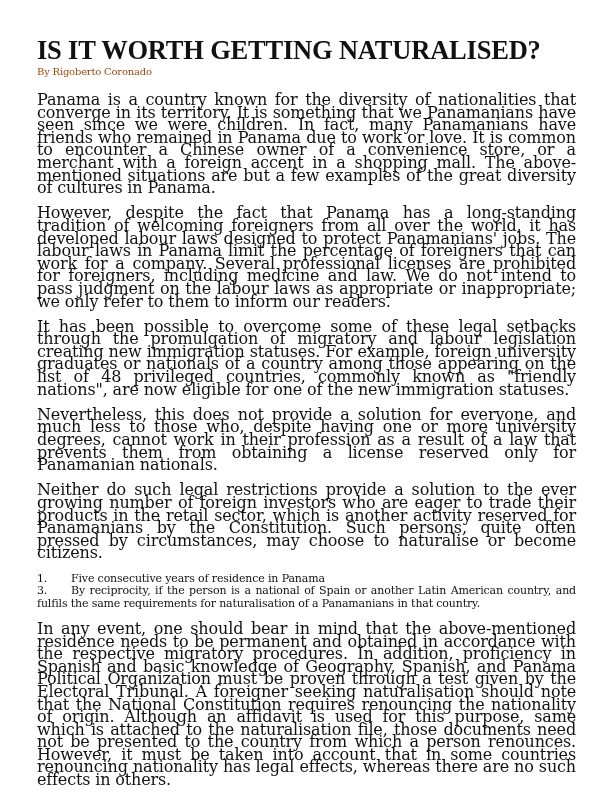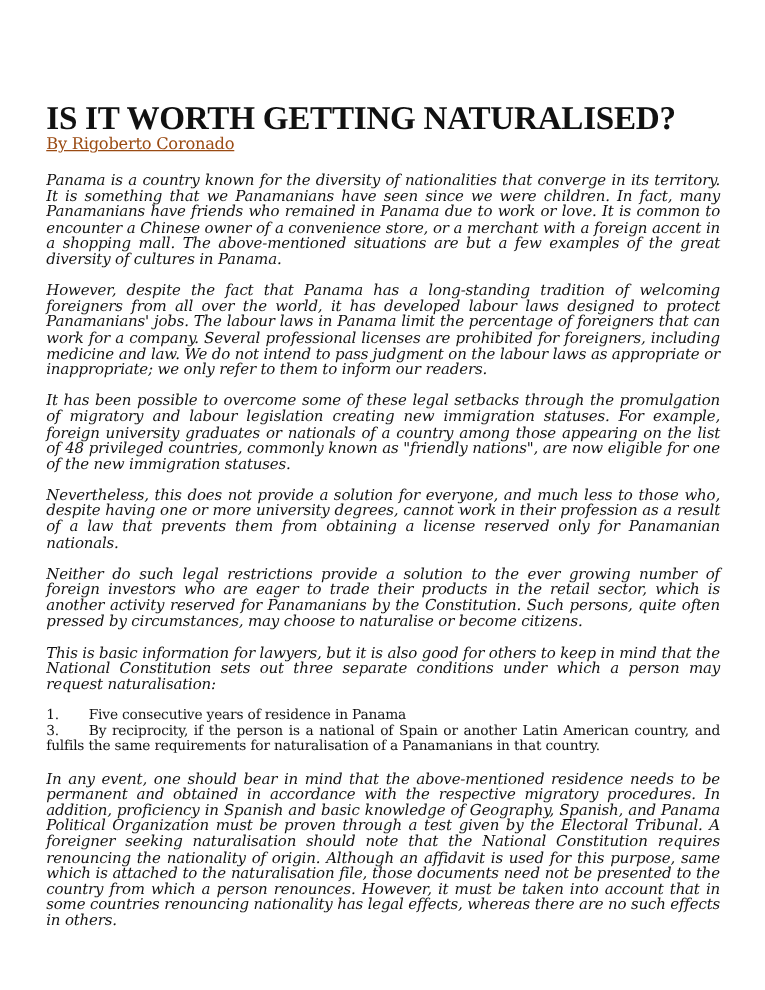--- a/index.html
+++ b/index.html
@@ -1,38 +1,37 @@
 <!DOCTYPE html>
 <html><head>
 <meta charset="utf-8">
 <style>
   html, body { margin: 0; padding: 0; background: #ffffff; }
   body { width: 612px; height: 792px; position: relative; overflow: hidden; }
-  .page { position: absolute; left: 37px; top: 36px; width: 539px; color: #111111; font-family: "DejaVu Serif", "Liberation Serif", serif; margin-top: 44px; }
+  .page { position: absolute; left: 37px; top: 36px; width: 539px; color: #111111; font-family: "DejaVu Serif", "Liberation Serif", serif; }
   .title { font-family: "Liberation Serif", "DejaVu Serif", serif; font-weight: bold; font-size: 26.5px; line-height: 28px; margin: 0; letter-spacing: -0.2px; color: #111111; }
-  .byline { font-family: "DejaVu Serif", "Liberation Serif", serif; font-size: 13px; line-height: 16px; color: #9a4a12; margin: 0 0 14px 0; letter-spacing: -0.2px; text-decoration: underline; }
-  .para { font-size: 12px; line-height: 12.6px; text-align: justify; margin: 0 0 12.6px 0; letter-spacing: -0.15px; font-style: italic; }
+  .byline { font-family: "DejaVu Serif", "Liberation Serif", serif; font-size: 10px; line-height: 16px; color: #9a4a12; margin: 0 0 14px 0; letter-spacing: -0.2px; }
+  .para { font-size: 16px; line-height: 12.6px; text-align: justify; margin: 0 0 12.6px 0; letter-spacing: -0.15px; }
   .para.tight { margin-bottom: 0; }
   .list { margin: 0 0 12.6px 0; padding: 0; list-style: none; }
   .list-item { font-size: 11px; line-height: 12.6px; text-align: justify; letter-spacing: -0.15px; }
   .num { display: inline-block; width: 34px; }
 </style>
 </head>
 <body>
 
 <div class="page">
   <h1 class="title">IS IT WORTH GETTING NATURALISED?</h1>
   <div class="byline" style="color: rgb(154, 74, 18);">By Rigoberto Coronado</div>
 
   <p class="para">Panama is a country known for the diversity of nationalities that converge in its territory. It is something that we Panamanians have seen since we were children. In fact, many Panamanians have friends who remained in Panama due to work or love. It is common to encounter a Chinese owner of a convenience store, or a merchant with a foreign accent in a shopping mall. The above-mentioned situations are but a few examples of the great diversity of cultures in Panama.</p>
   <p class="para">However, despite the fact that Panama has a long-standing tradition of welcoming foreigners from all over the world, it has developed labour laws designed to protect Panamanians' jobs. The labour laws in Panama limit the percentage of foreigners that can work for a company. Several professional licenses are prohibited for foreigners, including medicine and law. We do not intend to pass judgment on the labour laws as appropriate or inappropriate; we only refer to them to inform our readers.</p>
   <p class="para">It has been possible to overcome some of these legal setbacks through the promulgation of migratory and labour legislation creating new immigration statuses. For example, foreign university graduates or nationals of a country among those appearing on the list of 48 privileged countries, commonly known as "friendly nations", are now eligible for one of the new immigration statuses.</p>
   <p class="para">Nevertheless, this does not provide a solution for everyone, and much less to those who, despite having one or more university degrees, cannot work in their profession as a result of a law that prevents them from obtaining a license reserved only for Panamanian nationals.</p>
   <p class="para">Neither do such legal restrictions provide a solution to the ever growing number of foreign investors who are eager to trade their products in the retail sector, which is another activity reserved for Panamanians by the Constitution. Such persons, quite often pressed by circumstances, may choose to naturalise or become citizens.</p>
-  <p class="para">This is basic information for lawyers, but it is also good for others to keep in mind that the National Constitution sets out three separate conditions under which a person may request naturalisation:</p>
 
   <ul class="list">
     <li class="list-item"><span class="num">1.</span><span>Five consecutive years of residence in Panama</span></li>
     <li class="list-item"><span class="num">3.</span><span>By reciprocity, if the person is a national of Spain or another Latin American country, and fulfils the same requirements for naturalisation of a Panamanians in that country.</span></li>
   </ul>
 
   <p class="para tight">In any event, one should bear in mind that the above-mentioned residence needs to be permanent and obtained in accordance with the respective migratory procedures. In addition, proficiency in Spanish and basic knowledge of Geography, Spanish, and Panama Political Organization must be proven through a test given by the Electoral Tribunal. A foreigner seeking naturalisation should note that the National Constitution requires renouncing the nationality of origin. Although an affidavit is used for this purpose, same which is attached to the naturalisation file, those documents need not be presented to the country from which a person renounces. However, it must be taken into account that in some countries renouncing nationality has legal effects, whereas there are no such effects in others.</p>
 </div>
 
 </body></html>

